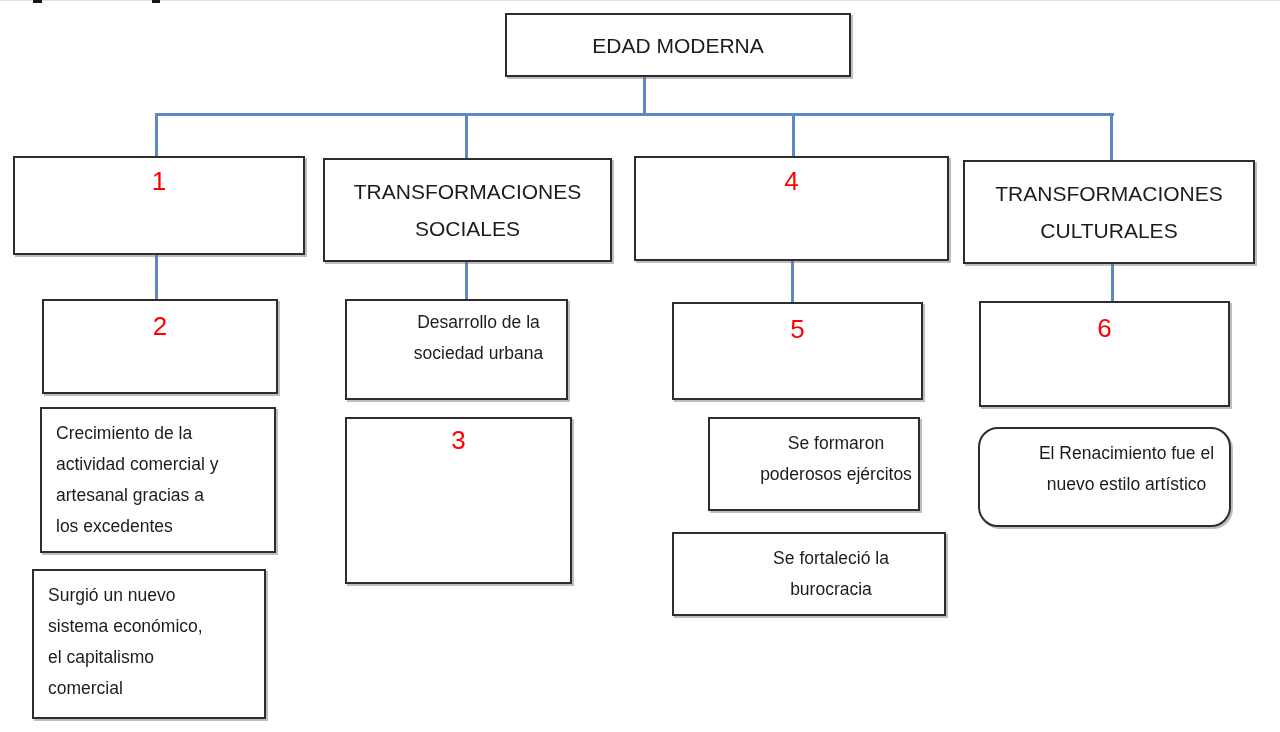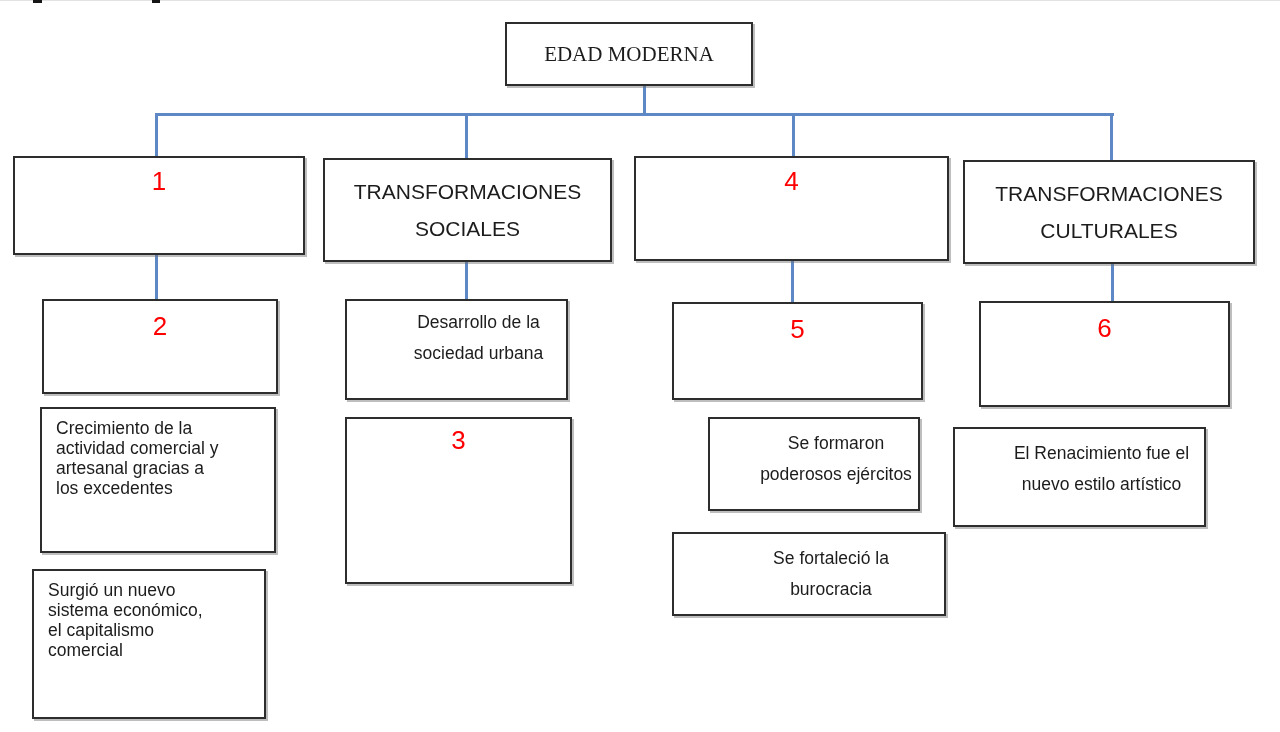--- a/index.html
+++ b/index.html
@@ -4,21 +4,21 @@
 <style>
   html,body{margin:0;padding:0;background:#ffffff;}
   #canvas{position:relative;width:1280px;height:732px;background:#ffffff;overflow:hidden;
           font-family:"Liberation Sans",sans-serif;}
   .box{position:absolute;background:#ffffff;border:2px solid #2d2d2d;box-sizing:border-box;
        box-shadow:2px 2px 0 rgba(110,110,110,.45);color:#1c1c1c;white-space:pre-line;}
   .hdr{display:flex;align-items:center;justify-content:center;text-align:center;
        font-size:21px;line-height:37px;}
   .num{font-size:26px;color:#ff0000;text-align:center;padding-top:8px;font-weight:400;}
   .txt{font-size:17.5px;line-height:31px;text-align:center;padding-top:9px;padding-left:44px;}
-  .txt-left{font-size:17.5px;line-height:20px;text-align:left;padding:9px 10px 0 14px;}
+  .txt-left{font-size:17.5px;line-height:31px;text-align:left;padding:9px 10px 0 14px;}
   .conn{position:absolute;background:#5d87c5;}
   .topline{position:absolute;left:0;top:0;width:1280px;height:1px;background:#e2e2e2;}
   .artifact{position:absolute;background:#161616;}
 </style>
 </head>
 <body>
 
 <div id="canvas">
 
   <div class="topline"></div>
@@ -29,21 +29,21 @@
   <div class="conn" style="left:156px;top:113px;width:958px;height:3px;"></div>
   <div class="conn" style="left:155px;top:113px;width:3px;height:44px;"></div>
   <div class="conn" style="left:465px;top:113px;width:3px;height:46px;"></div>
   <div class="conn" style="left:792px;top:113px;width:3px;height:44px;"></div>
   <div class="conn" style="left:1110px;top:113px;width:3px;height:48px;"></div>
   <div class="conn" style="left:155px;top:255px;width:3px;height:45px;"></div>
   <div class="conn" style="left:465px;top:262px;width:3px;height:38px;"></div>
   <div class="conn" style="left:791px;top:261px;width:3px;height:42px;"></div>
   <div class="conn" style="left:1111px;top:264px;width:3px;height:38px;"></div>
 
-  <div class="box hdr" style="left:505px;top:22px;width:248px;height:64px;font-family:Liberation Serif, serif;">EDAD MODERNA</div>
+  <div class="box hdr" style="left:505px;top:13px;width:346px;height:64px;">EDAD MODERNA</div>
 
   <div class="box num" style="left:13px;top:156px;width:292px;height:99px;">1</div>
   <div class="box hdr" style="left:323px;top:158px;width:289px;height:104px;">TRANSFORMACIONES
 SOCIALES</div>
   <div class="box num" style="left:634px;top:156px;width:315px;height:105px;">4</div>
   <div class="box hdr" style="left:963px;top:160px;width:292px;height:104px;">TRANSFORMACIONES
 CULTURALES</div>
 
   <div class="box num" style="left:42px;top:299px;width:236px;height:95px;padding-top:10px;">2</div>
   <div class="box txt" style="left:345px;top:299px;width:223px;height:101px;padding-top:6px;">Desarrollo de la
@@ -51,21 +51,21 @@
   <div class="box num" style="left:672px;top:302px;width:251px;height:98px;padding-top:10px;">5</div>
   <div class="box num" style="left:979px;top:301px;width:251px;height:106px;padding-top:10px;">6</div>
 
   <div class="box txt-left" style="left:40px;top:407px;width:236px;height:146px;">Crecimiento de la
 actividad comercial  y
 artesanal gracias a
 los excedentes</div>
   <div class="box num" style="left:345px;top:417px;width:227px;height:167px;padding-top:6px;">3</div>
   <div class="box txt" style="left:708px;top:417px;width:212px;height:94px;">Se formaron
 poderosos ejércitos</div>
-  <div class="box txt" style="left:953px;top:427px;width:253px;height:100px;">El Renacimiento fue el
+  <div class="box txt" style="left:978px;top:427px;width:253px;height:100px;border-radius:20px;">El Renacimiento fue el
 nuevo estilo artístico</div>
 
   <div class="box txt-left" style="left:32px;top:569px;width:234px;height:150px;">Surgió un nuevo
 sistema económico,
 el capitalismo
 comercial</div>
   <div class="box txt" style="left:672px;top:532px;width:274px;height:84px;">Se fortaleció la
 burocracia</div>
 
 </div>

